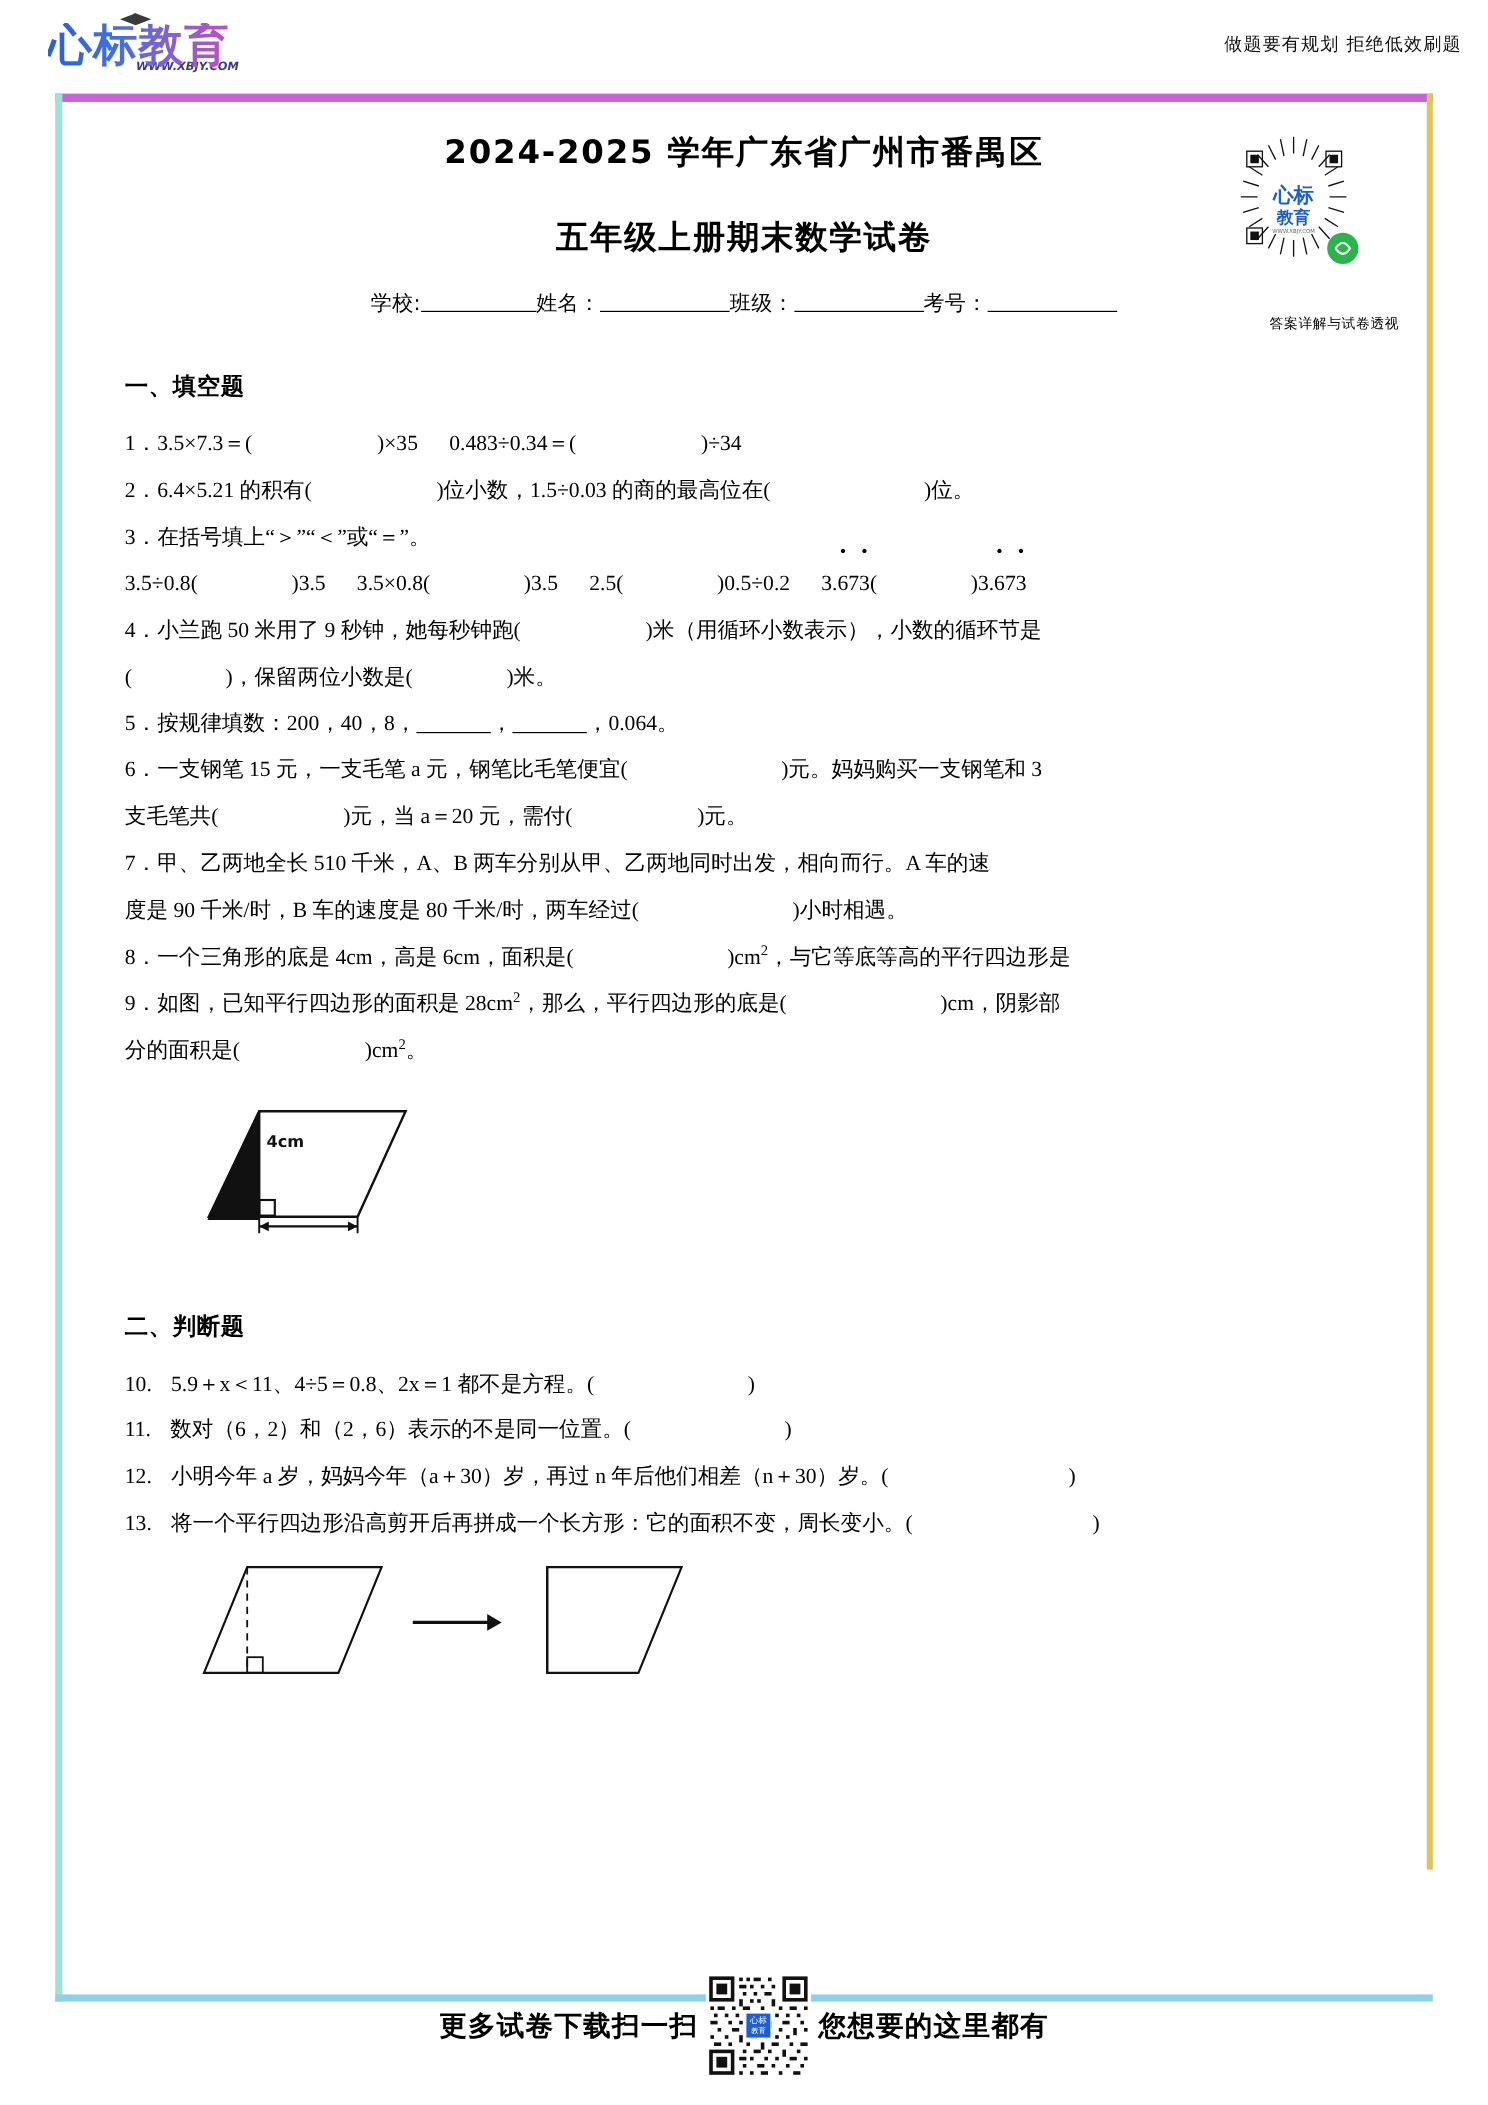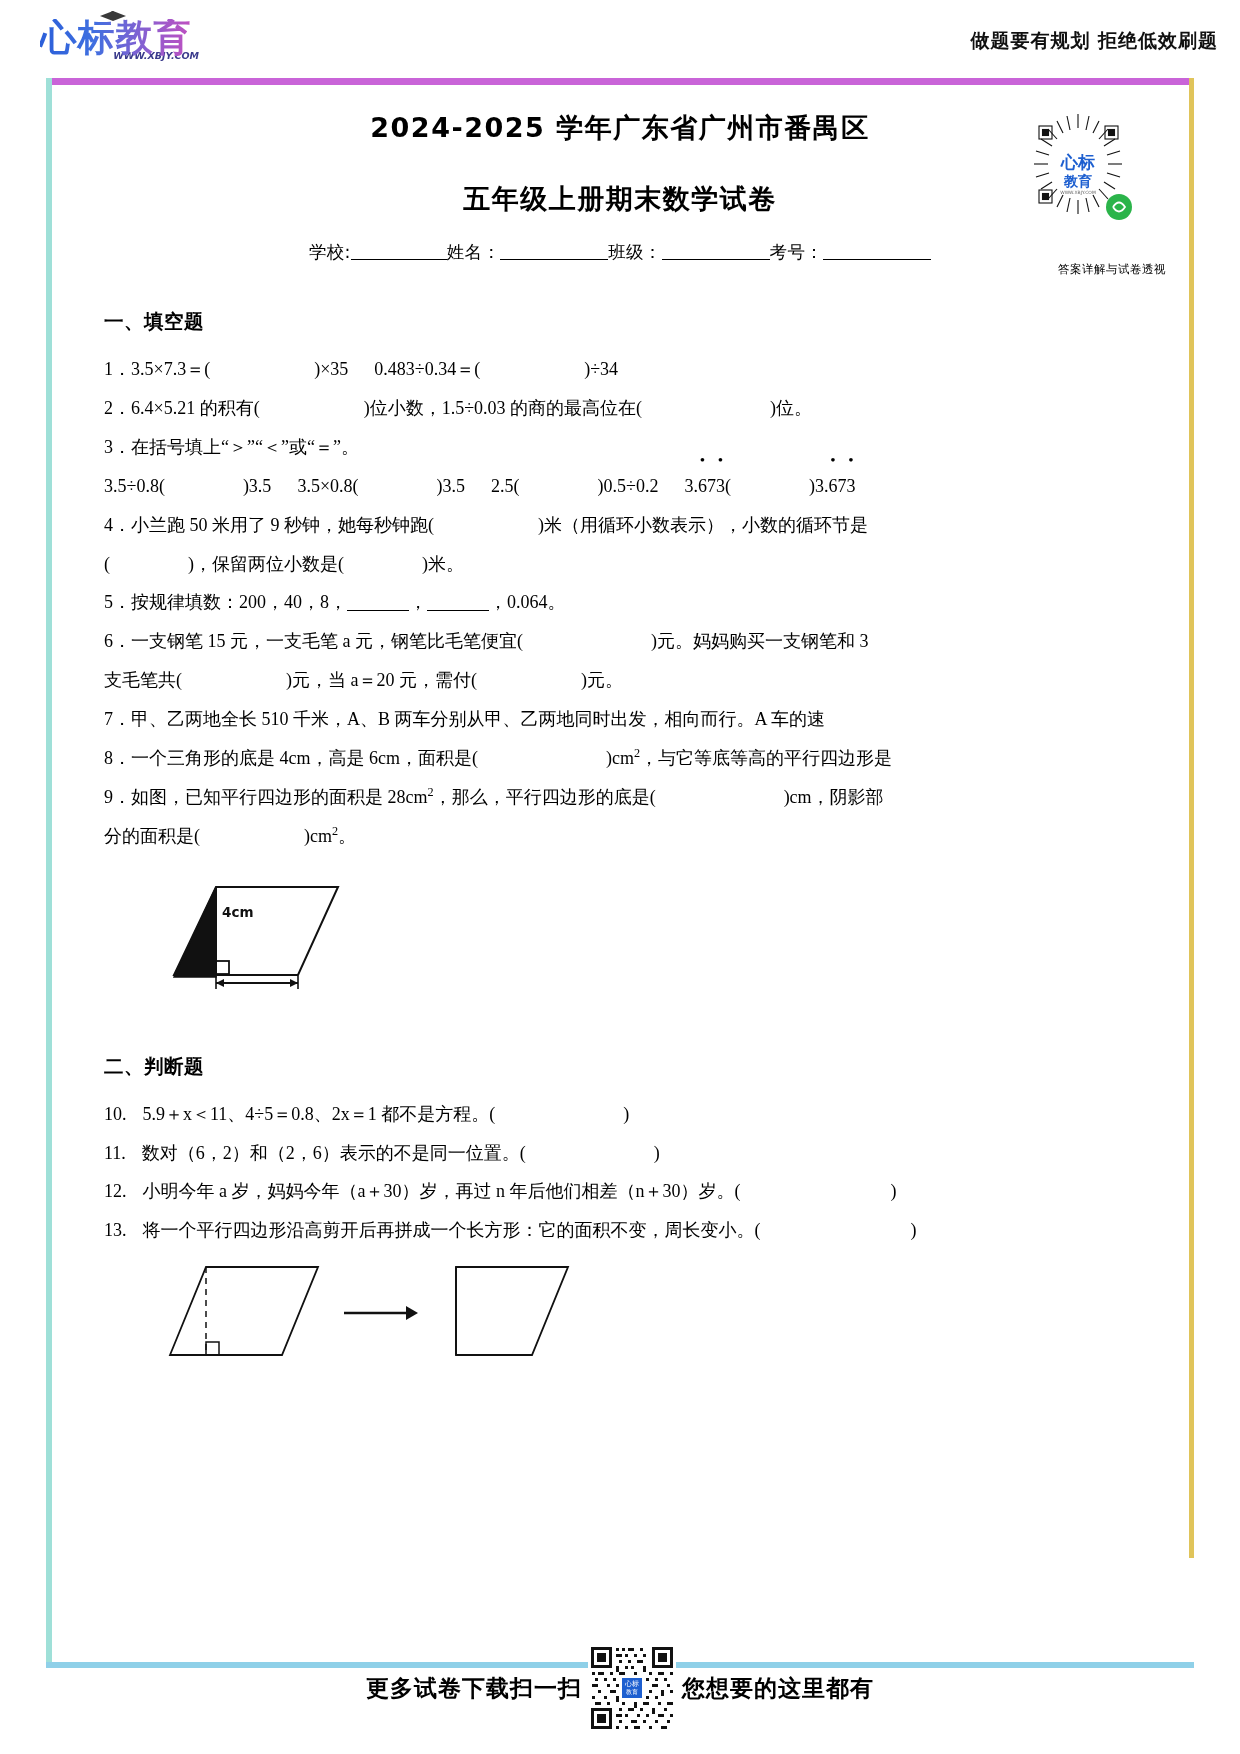--- a/index.html
+++ b/index.html
@@ -53,22 +53,22 @@
     color: #3b3b8c;
     margin-top: -6px;
     letter-spacing: 0px;
     align-self: flex-end;
     margin-right: 4px;
   }
   .banner-slogan {
     position: absolute;
     right: 22px; top: 28px;
     font-family: "DejaVu Sans", sans-serif;
-    font-weight: bold;
-    font-size: 19px;
+    font-weight: normal;
+    font-size: 15px;
     color: #111111;
     letter-spacing: 1px;
   }
 
   
   .page-frame {
     position: absolute;
     left: 46px; top: 78px;
     width: 1148px;
     height: 1590px;
@@ -347,20 +347,23 @@
 
     <div class="q">
       <span class="num">6．</span><span>一支钢笔 15 元，一支毛笔 a 元，钢笔比毛笔便宜(</span><span class="gap-l"></span><span>)元。妈妈购买一支钢笔和 3</span>
     </div>
     <div class="q">
       <span>支毛笔共(</span><span class="gap-m"></span><span>)元，当 a＝20 元，需付(</span><span class="gap-m"></span><span>)元。</span>
     </div>
 
     <div class="q">
       <span class="num">7．</span><span>甲、乙两地全长 510 千米，A、B 两车分别从甲、乙两地同时出发，相向而行。A 车的速</span>
+    </div>
+    <div class="q">
+      <span>度是 90 千米/时，B 车的速度是 80 千米/时，两车经过(</span><span class="gap-l"></span><span>)小时相遇。</span>
     </div>
 
     <div class="q">
       <span class="num">8．</span><span>一个三角形的底是 4cm，高是 6cm，面积是(</span><span class="gap-l"></span><span>)cm</span><sup>2</sup><span>，与它等底等高的平行四边形是</span>
     </div>
 
     <div class="q">
       <span class="num">9．</span><span>如图，已知平行四边形的面积是 28cm</span><sup>2</sup><span>，那么，平行四边形的底是(</span><span class="gap-l"></span><span>)cm，阴影部</span>
     </div>
     <div class="q">

